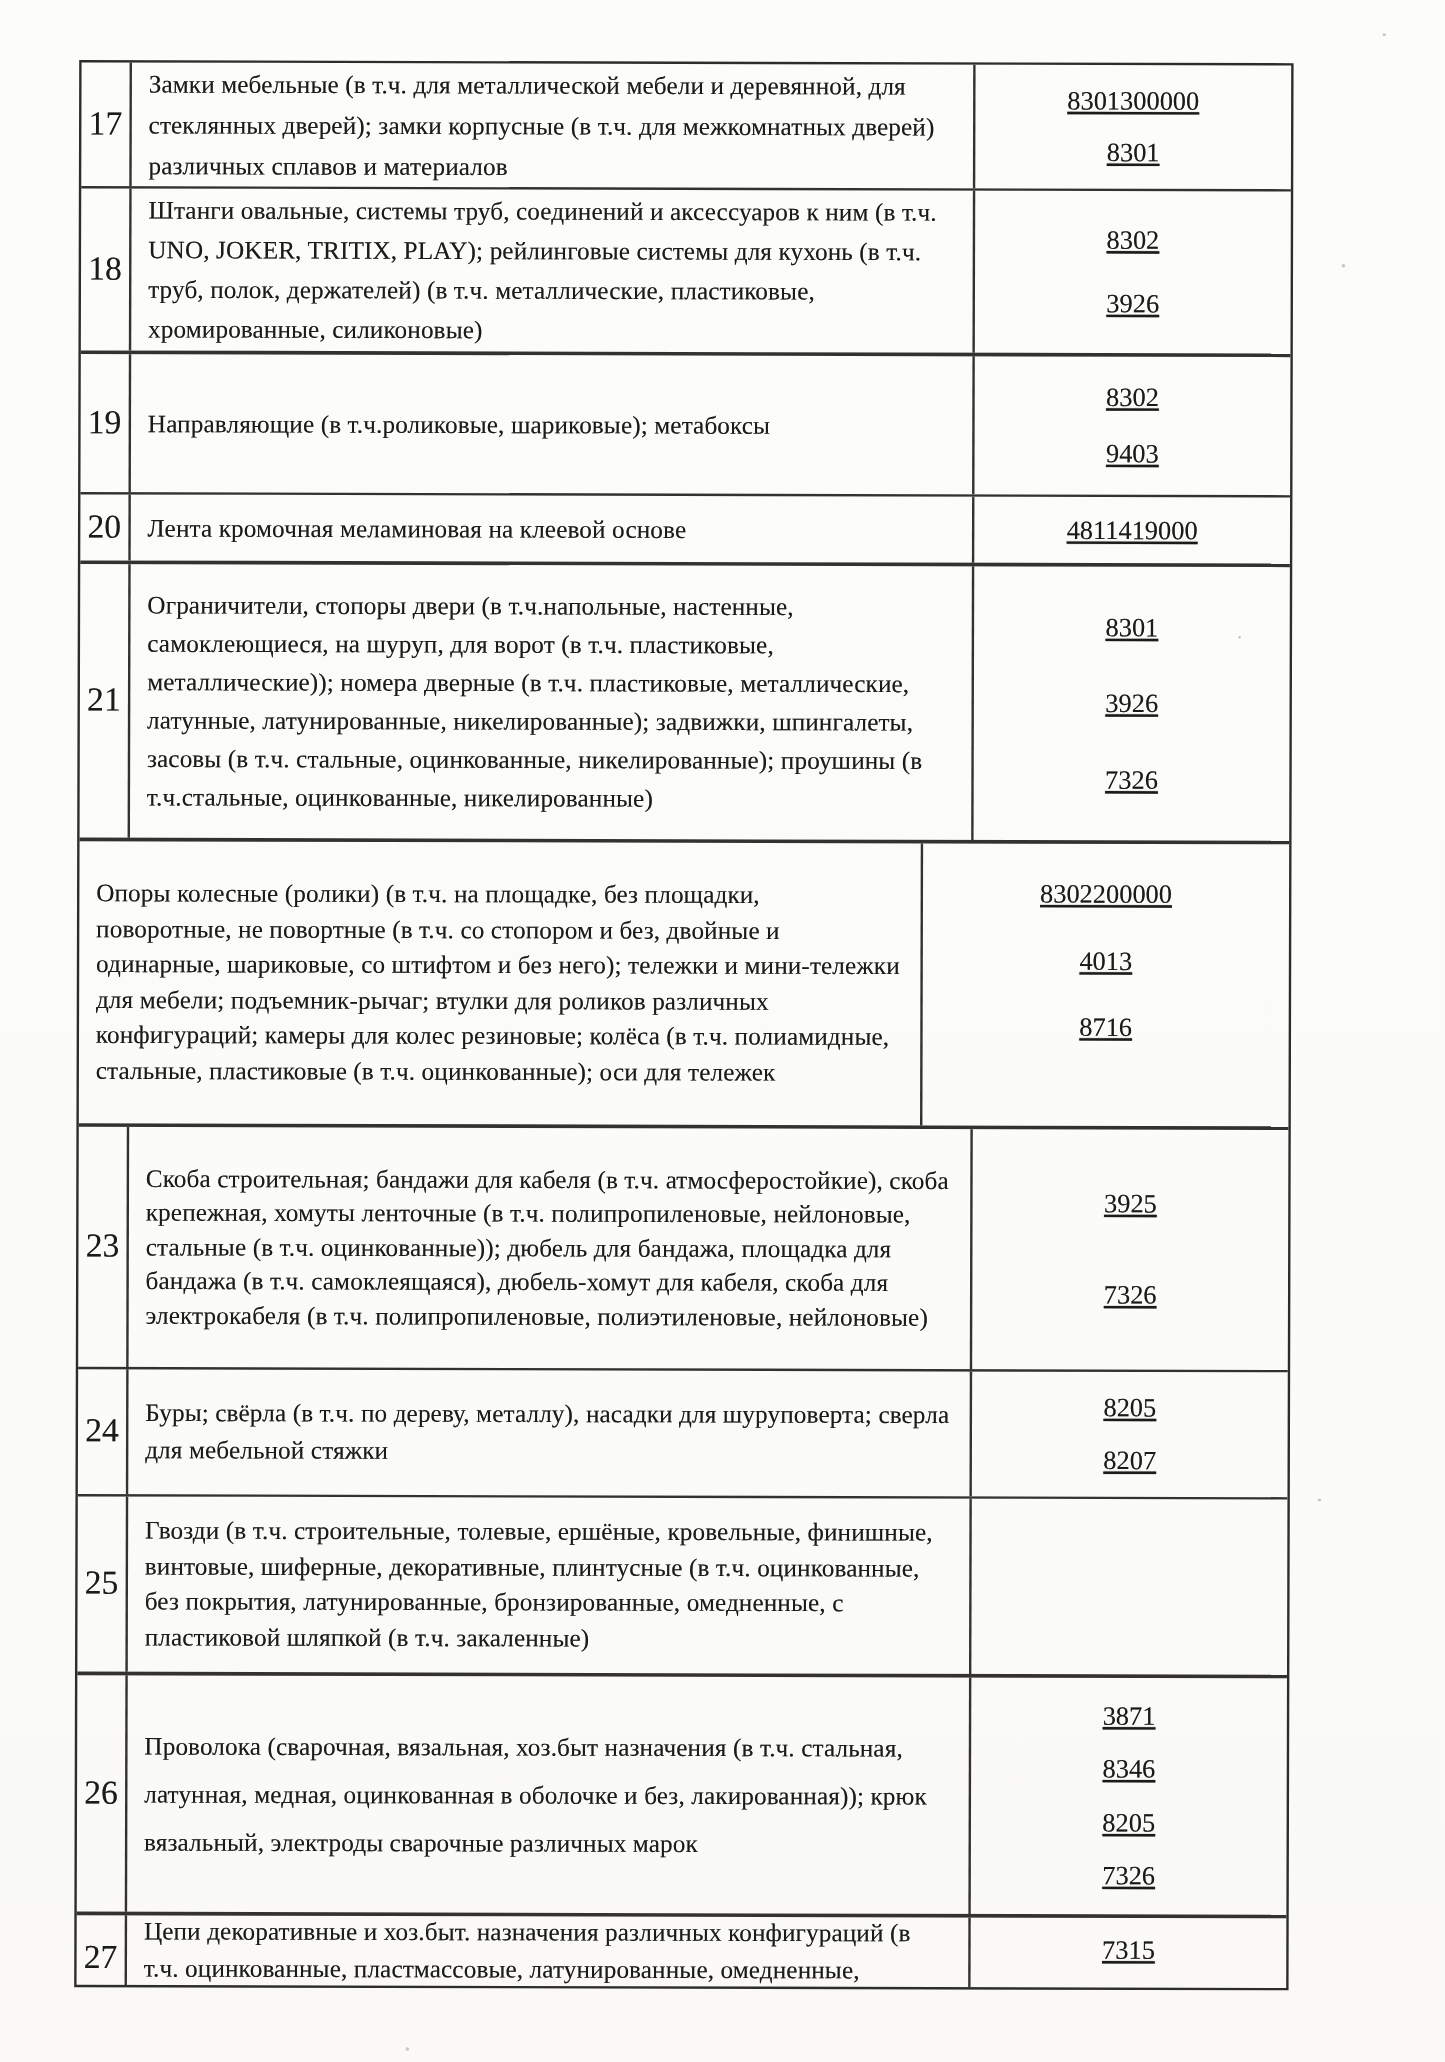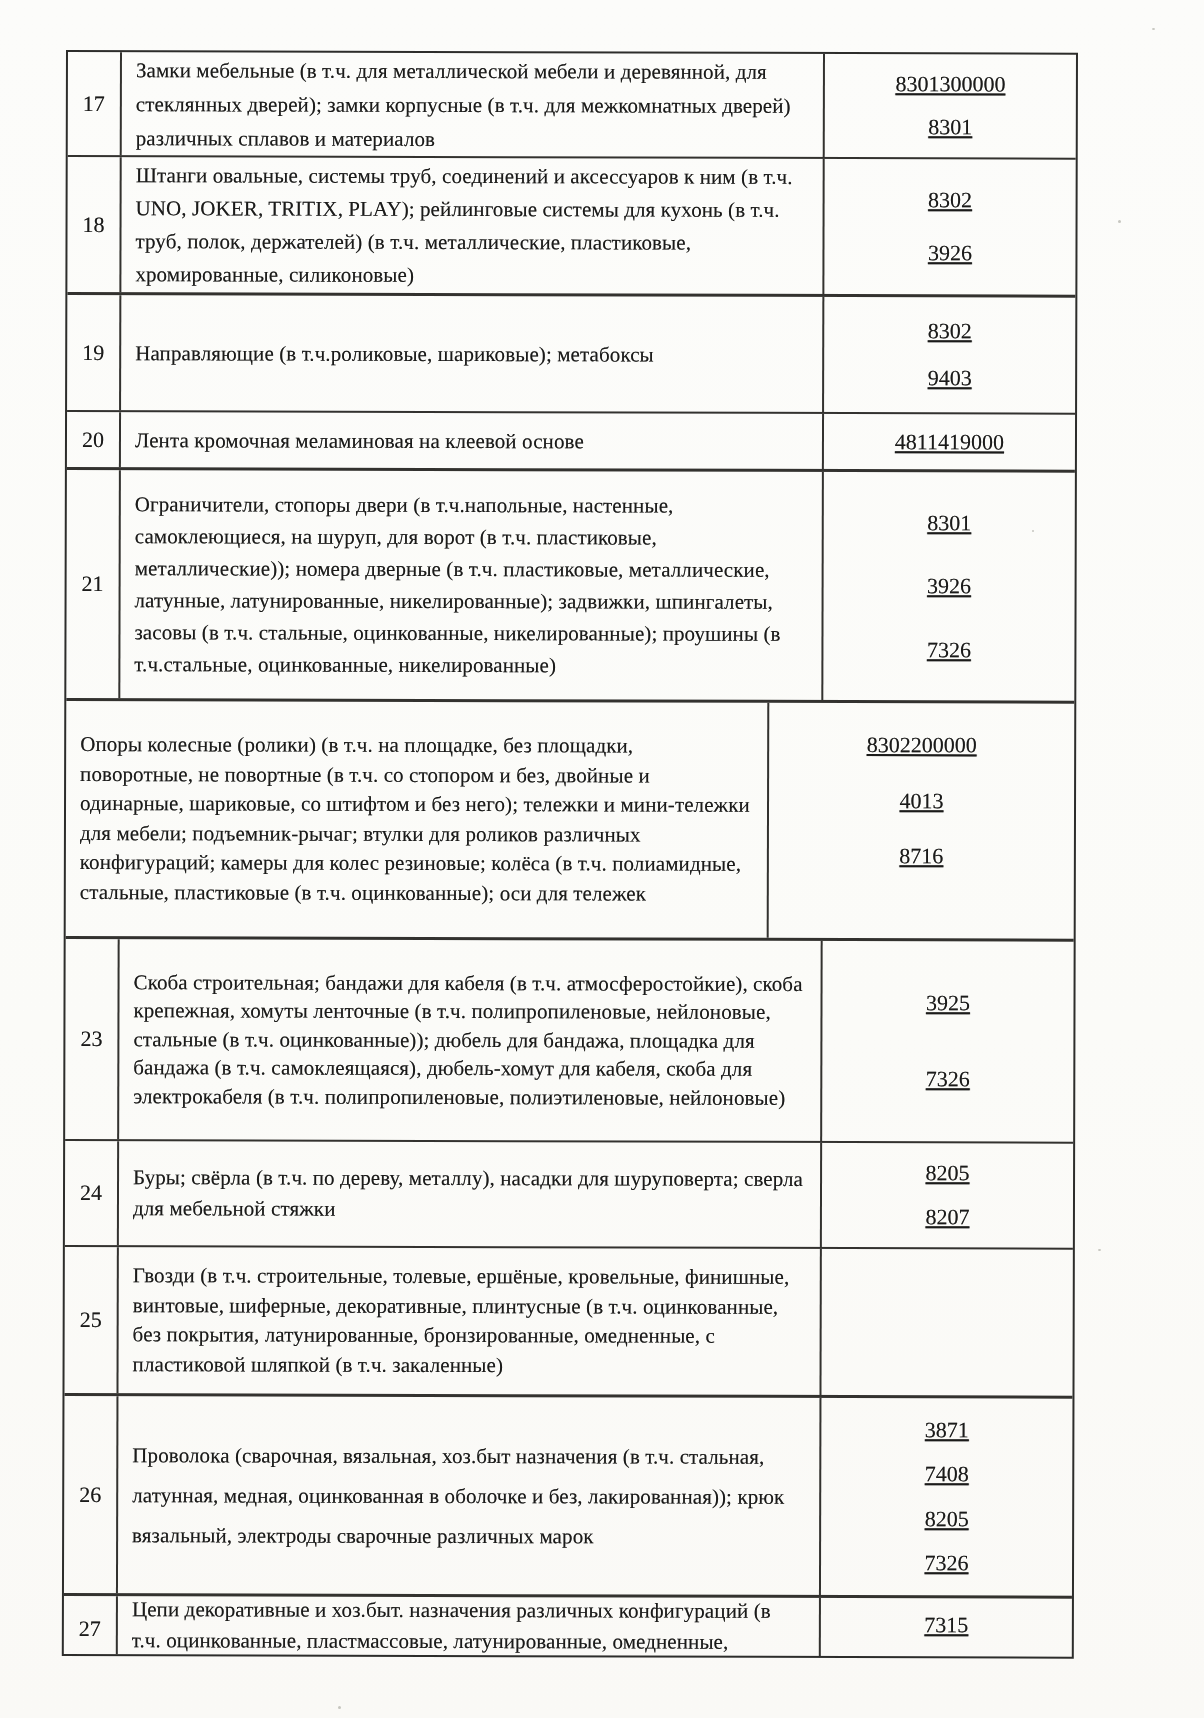--- a/index.html
+++ b/index.html
@@ -27,24 +27,24 @@
   }
   .row{
     display:flex;
     box-sizing:border-box;
     border-bottom:2px solid #33322f;
   }
   .row.thick{ border-bottom-width:3px; }
   .row:last-child{ border-bottom:none; }
   .cell{ box-sizing:border-box; }
   .cell.num{
-    width:54px;
+    width:42px;
     border-right:2px solid #33322f;
     display:flex; align-items:center; justify-content:center;
-    font-size:22px;
+    font-size:28px;
   }
   .cell.desc{
     width:703px;
     border-right:2px solid #33322f;
     display:flex; align-items:center;
     padding:4px 16px 4px 14px;
     font-size:21px;
     letter-spacing:0.1px;
     text-shadow:0 0 0.5px rgba(30,30,30,0.55);
   }
@@ -146,21 +146,21 @@
     <div class="row thick" style="height:149px">
       <div class="cell num">25</div>
       <div class="cell desc" style="line-height:29.5px">Гвозди (в т.ч. строительные, толевые, ершёные, кровельные, финишные, винтовые, шиферные, декоративные, плинтусные (в т.ч. оцинкованные, без покрытия, латунированные, бронзированные, омедненные, с пластиковой шляпкой (в т.ч. закаленные)</div>
     </div>
 
     <div class="row thick" style="height:200px">
       <div class="cell num">26</div>
       <div class="cell desc" style="line-height:40px">Проволока (сварочная, вязальная, хоз.быт назначения (в т.ч. стальная, латунная, медная, оцинкованная в оболочке и без, лакированная));  крюк вязальный,  электроды сварочные различных марок</div>
       <div class="cell codes">
         <span class="code">3871</span>
-        <span class="code">7408</span>
+        <span class="code">8346</span>
         <span class="code">8205</span>
         <span class="code">7326</span>
       </div>
     </div>
 
     <div class="row" style="height:58px">
       <div class="cell num" style="align-items:flex-start;padding-top:20px">27</div>
       <div class="cell desc" style="line-height:31px">Цепи декоративные и хоз.быт. назначения  различных конфигураций (в т.ч. оцинкованные, пластмассовые, латунированные, омедненные,</div>
       <div class="cell codes" style="justify-content:flex-start;padding-top:14px">
         <span class="code">7315</span>

